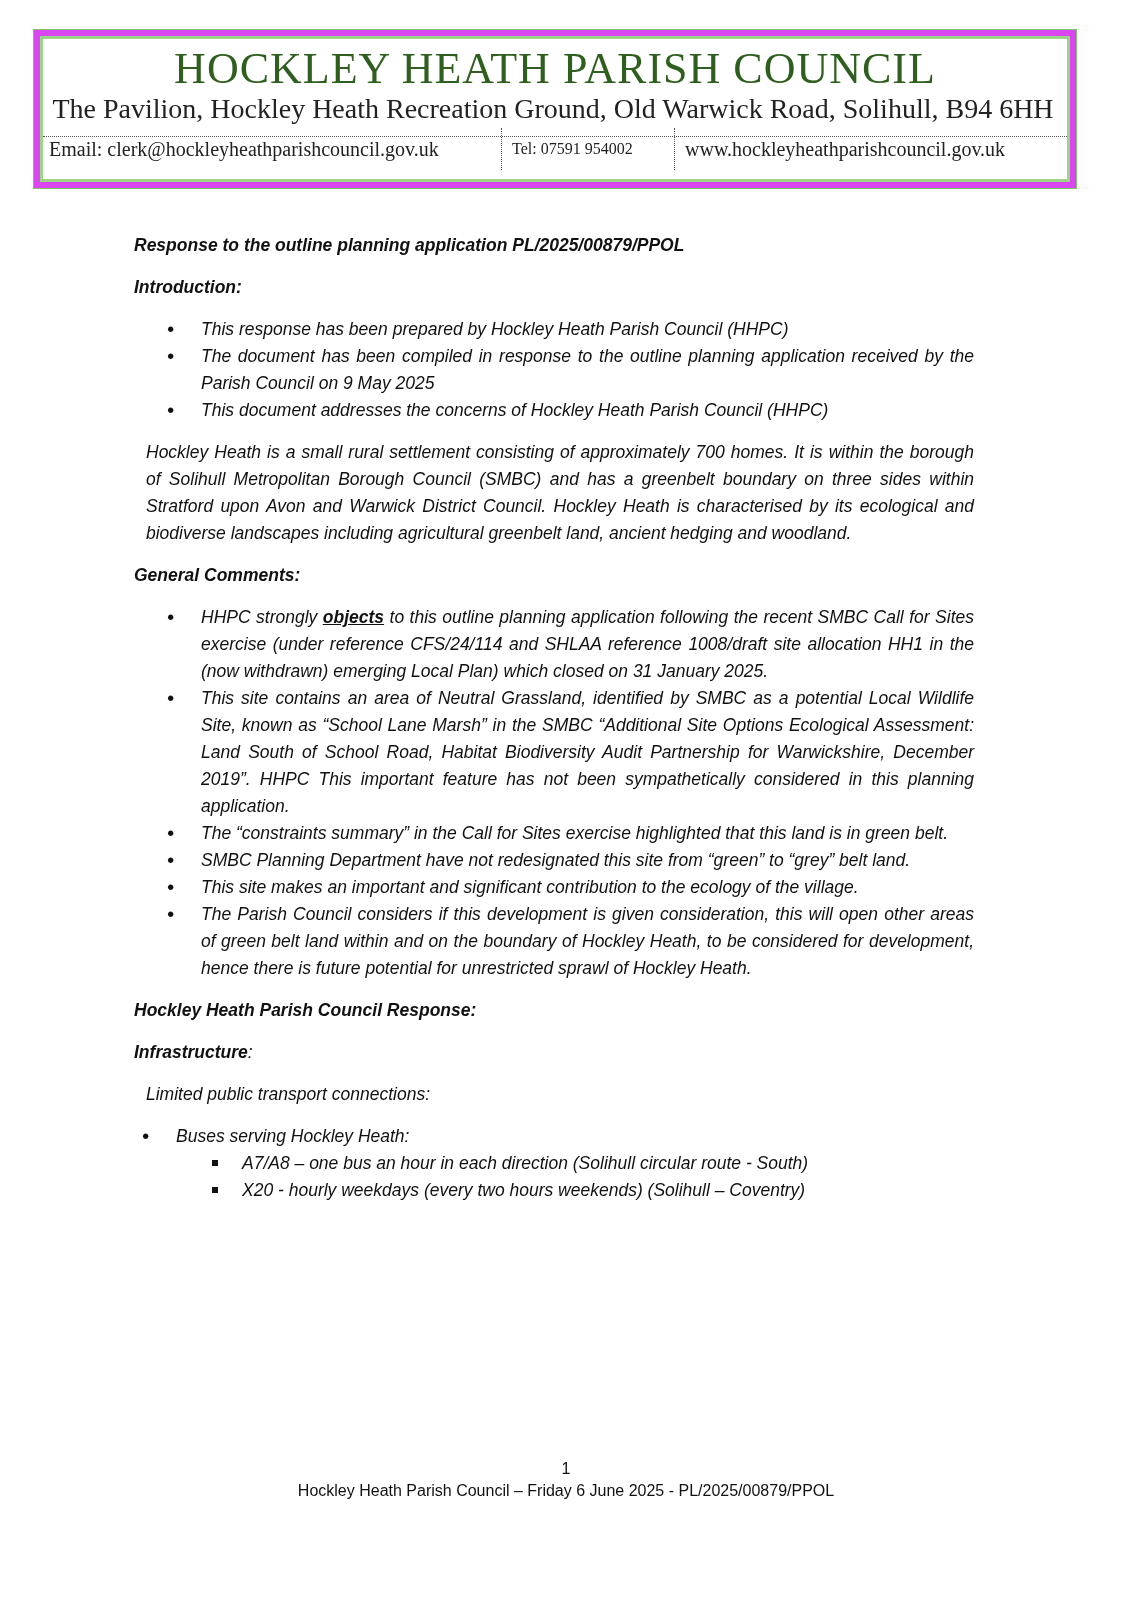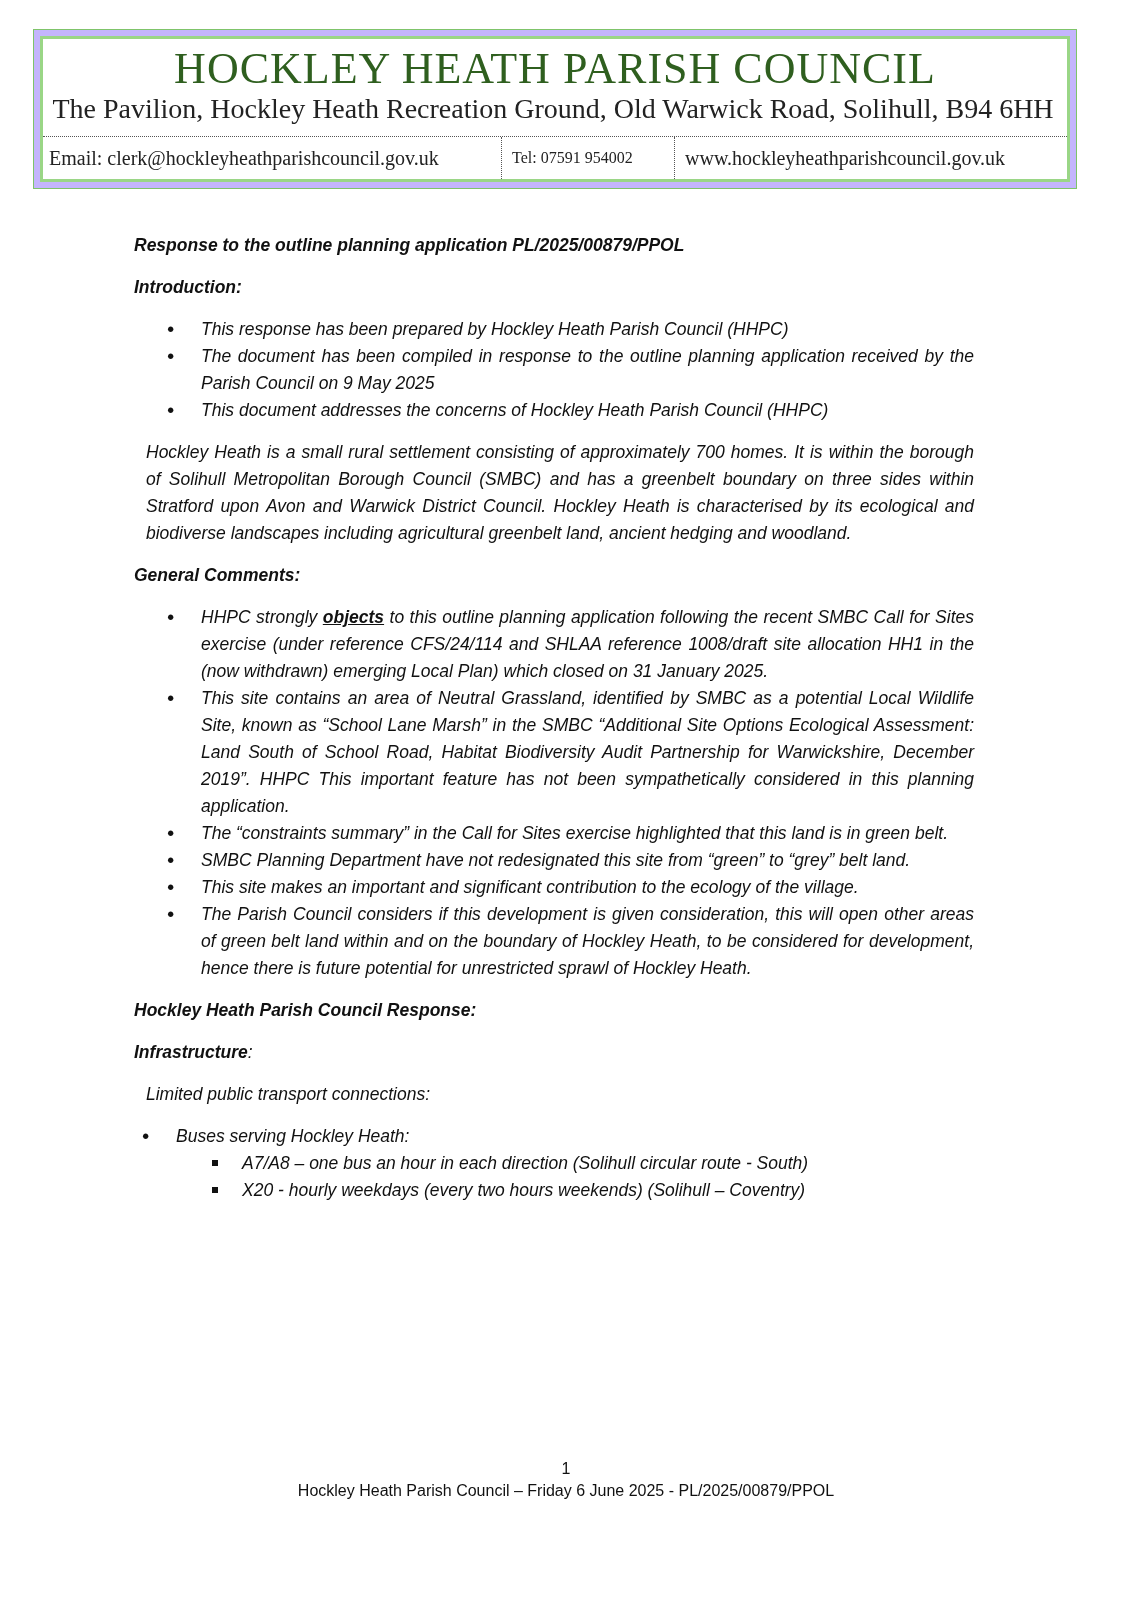--- a/index.html
+++ b/index.html
@@ -2,42 +2,42 @@
 <html><head>
   <meta charset="utf-8">
   <style>
     html, body { margin: 0; padding: 0; background: #ffffff; }
     body { width: 1132px; height: 1600px; position: relative; overflow: hidden; }
     .page { position: absolute; left: 0; top: 0; width: 1132px; height: 1600px; background: #fff; }
 
     
     .letterhead {
       position: absolute; left: 34px; top: 30px; width: 1042px; height: 158px;
-      background: #c4b5fd; box-sizing: border-box; padding: 6px;
+      background: #d946ef; box-sizing: border-box; padding: 6px;
       box-shadow: 0 0 0 1px #7fc46a;
     }
     .letterhead-inner {
       width: 100%; height: 100%; box-sizing: border-box; background: #fff;
       border: 3px solid #9ad686; position: relative;
     }
     .lh-title {
       position: absolute; left: 0; right: 0; top: 4px; text-align: center;
       font-family: "DejaVu Serif", "Liberation Serif", serif;
       font-size: 44px; color: #2f5f1f; letter-spacing: 1px; line-height: 52px;
       font-family: "Liberation Serif", serif;
     }
     .lh-address {
       position: absolute; left: 0; right: 4px; top: 56px; text-align: center;
       font-family: "Liberation Serif", serif; font-size: 28px; color: #222; line-height: 28px;
     }
     .lh-divider {
       position: absolute; left: 0; right: 0; top: 97px; border-top: 1px dotted #555;
     }
     .lh-contacts {
-      position: absolute; left: 0; right: 0; top: 98px; height: 42px;
+      position: absolute; left: 0; right: 0; top: 89px; height: 42px;
       display: flex; font-family: "Liberation Serif", serif; color: #222;
     }
     .lh-cell { display: flex; align-items: center; height: 100%; box-sizing: border-box; }
     .lh-email { width: 458px; padding-left: 6px; font-size: 20px; }
     .lh-tel { width: 173px; padding-left: 10px; font-size: 16px; border-left: 1px dotted #555; }
     .lh-web { flex: 1; padding-left: 10px; font-size: 20px; border-left: 1px dotted #555; }
 
     
     .content {
       position: absolute; left: 134px; top: 232px; width: 840px;

